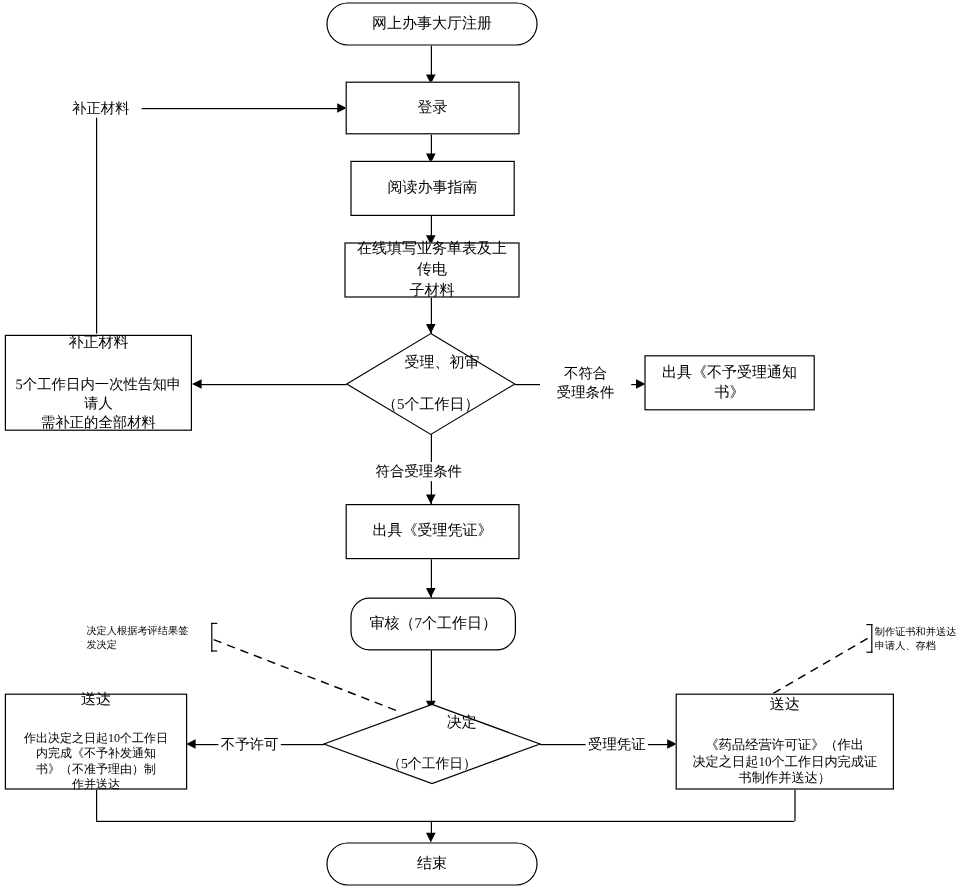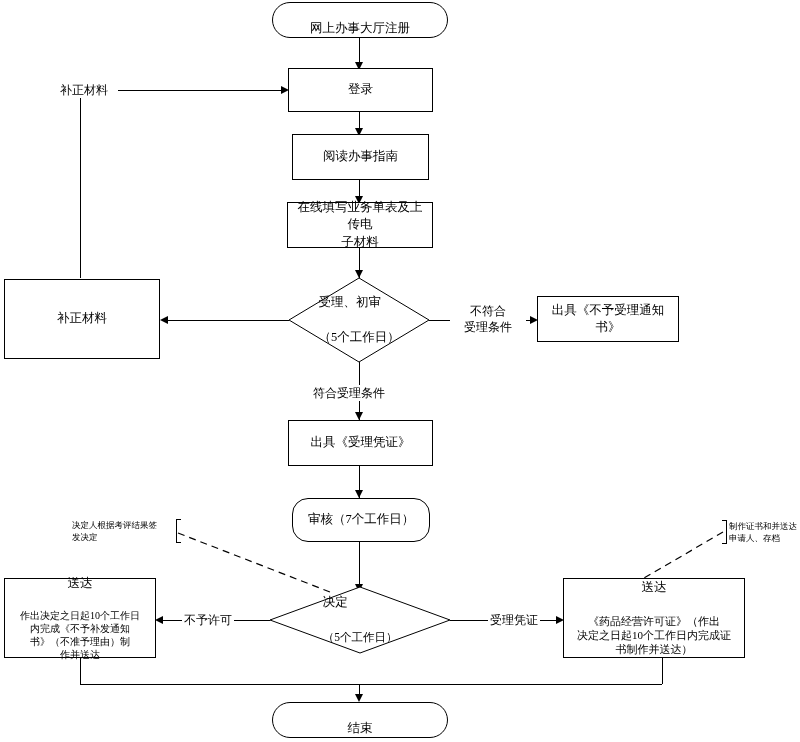--- a/index.html
+++ b/index.html
@@ -24,21 +24,20 @@
     display:flex;
     align-items:center;
     justify-content:center;
     text-align:center;
     line-height:1.38;
     font-size:12.5px;
     z-index:3;
   }
   .terminator{
     border-radius:26px;
-    align-items:flex-end;
   }
   .proc{}
   .node .inner{
     width:100%;
     padding:0 6px;
     box-sizing:border-box;
     white-space:pre-line;
   }
   .node .title{
     display:block;
@@ -53,21 +52,21 @@
   .decision{
     position:absolute;
     z-index:3;
   }
   .decision svg{position:absolute;left:0;top:0;overflow:visible;}
   .decision .dlabel{
     position:absolute;
     left:0;top:0;
     width:100%;height:100%;
     display:flex;align-items:center;justify-content:center;
-    text-align:left;
+    text-align:right;
     font-size:12.5px;
     line-height:1.4;
     white-space:pre-line;
     z-index:2;
   }
   
   .ln{
     position:absolute;
     background:#000000;
     z-index:1;
@@ -214,20 +213,22 @@
       <span>
         <span style="display:block">受理、初审</span>
         <span style="display:block">（5个工作日）</span>
       </span>
     </div>
   </div>
 
   <div class="node proc" style="left:4px;top:279px;width:156px;height:80px;">
     <span class="inner">
       <span class="title">补正材料</span>
+      <span class="body">5个工作日内一次性告知申请人
+需补正的全部材料</span>
     </span>
   </div>
 
   <div class="node proc" style="left:537px;top:296px;width:142px;height:46px;">
     <span class="inner">出具《不予受理通知书》</span>
   </div>
 
   <div class="node proc" style="left:288px;top:420px;width:145px;height:46px;">
     <span class="inner">出具《受理凭证》</span>
   </div>

